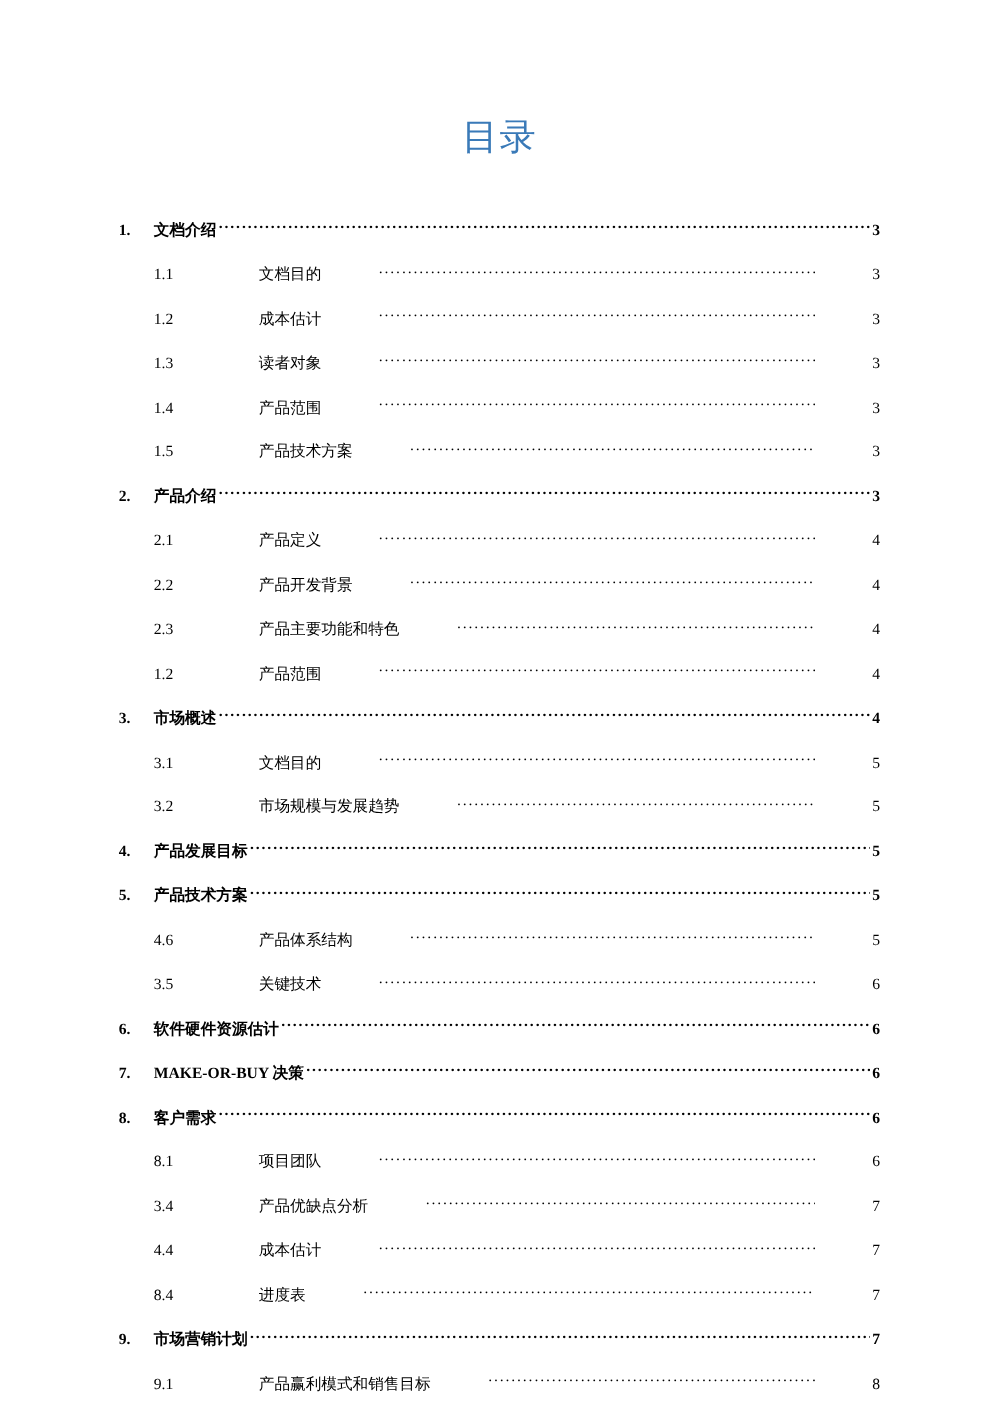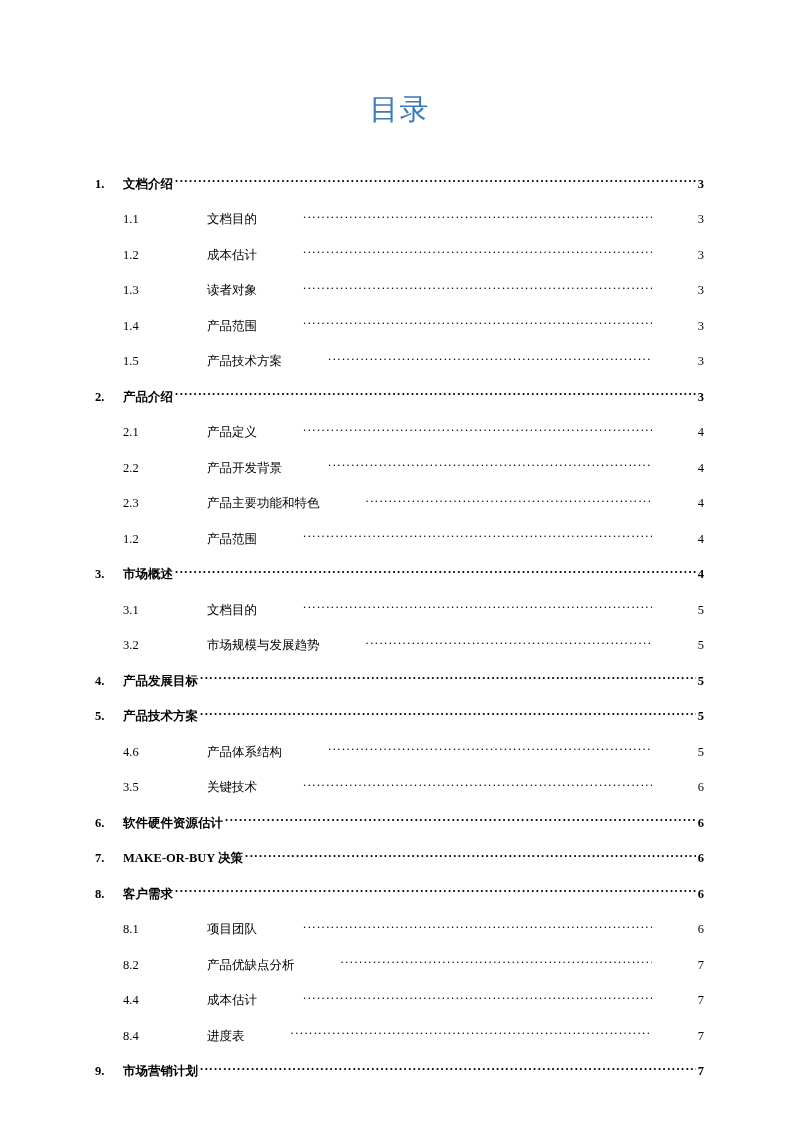--- a/index.html
+++ b/index.html
@@ -206,21 +206,21 @@
       <span class="dots"></span>
       <span class="page">6</span>
     </div>
     <div class="toc-row level-2">
       <span class="num">8.1</span>
       <span class="label">项目团队</span>
       <span class="dots"></span>
       <span class="page">6</span>
     </div>
     <div class="toc-row level-2">
-      <span class="num">8.2</span>
+      <span class="num">3.4</span>
       <span class="label">产品优缺点分析</span>
       <span class="dots"></span>
       <span class="page">7</span>
     </div>
     <div class="toc-row level-2">
       <span class="num">4.4</span>
       <span class="label">成本估计</span>
       <span class="dots"></span>
       <span class="page">7</span>
     </div>
@@ -228,14 +228,20 @@
       <span class="num">8.4</span>
       <span class="label">进度表</span>
       <span class="dots"></span>
       <span class="page">7</span>
     </div>
     <div class="toc-row level-1">
       <span class="num">9.</span>
       <span class="label">市场营销计划</span>
       <span class="dots"></span>
       <span class="page">7</span>
+    </div>
+    <div class="toc-row level-2">
+      <span class="num">9.1</span>
+      <span class="label">产品赢利模式和销售目标</span>
+      <span class="dots"></span>
+      <span class="page">8</span>
     </div>
   </div>
 
 </body></html>

